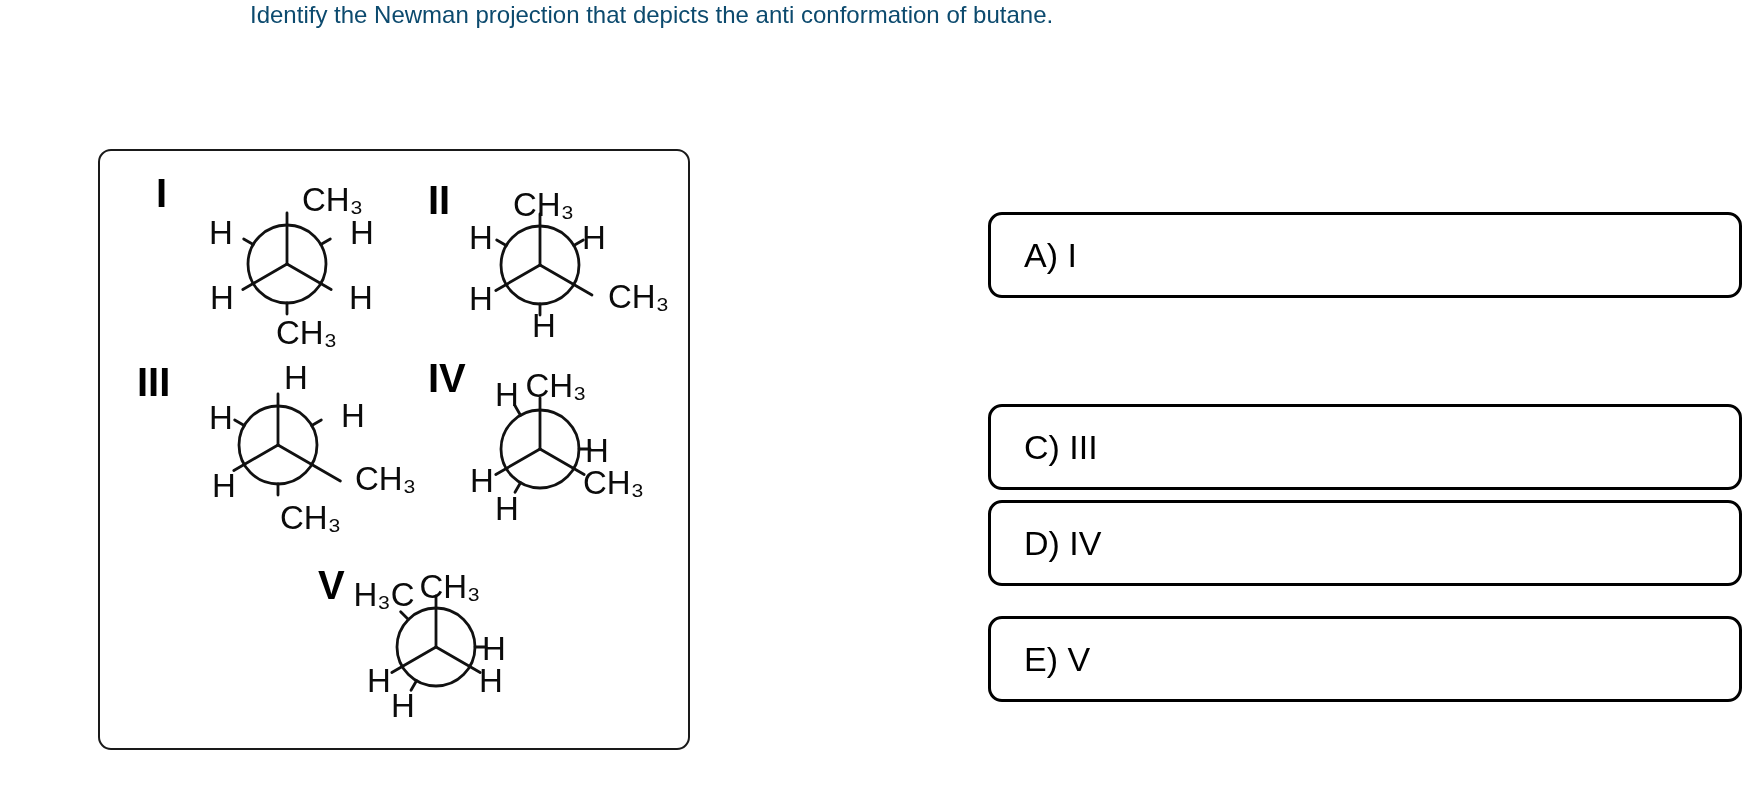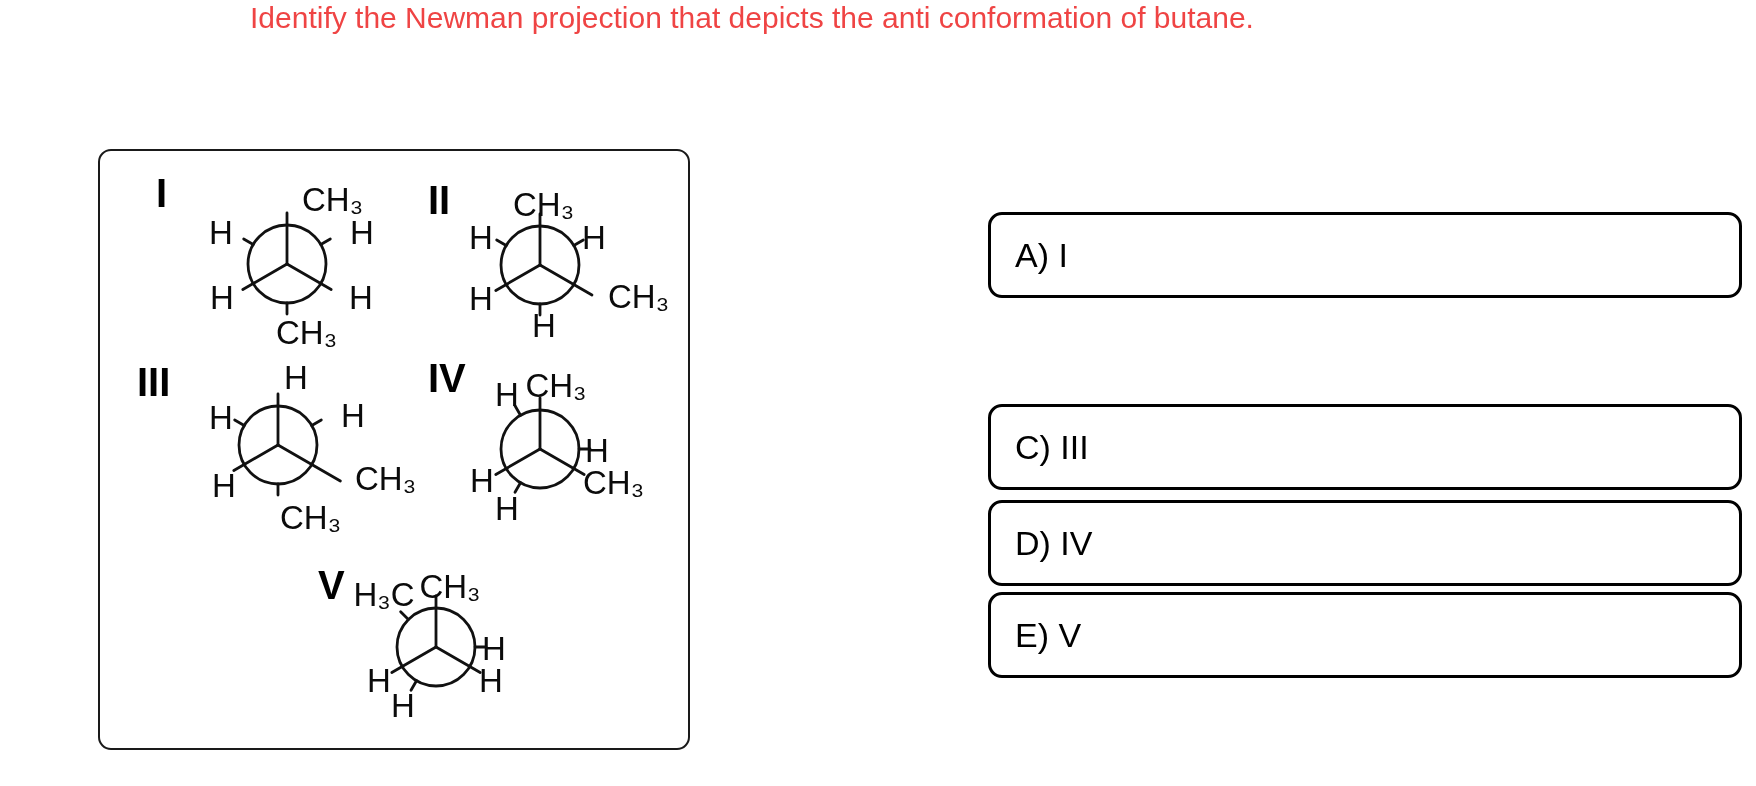--- a/index.html
+++ b/index.html
@@ -1,27 +1,27 @@
 <!DOCTYPE html>
 <html><head>
 <meta charset="utf-8">
 <style>
   html,body{margin:0;padding:0;background:#fff;}
   .canvas{position:relative;width:1756px;height:786px;background:#ffffff;overflow:hidden;
           font-family:"Liberation Sans",sans-serif;color:#000;}
-  .question-title{position:absolute;left:250px;top:1px;font-size:30px;color:#ef4444;white-space:nowrap;}
+  .question-title{position:absolute;left:250px;top:1px;font-size:24px;color:#0c4a6e;white-space:nowrap;}
   .figure-box{position:absolute;left:98px;top:149px;width:592px;height:601px;
               border:2px solid #1a1a1a;border-radius:13px;box-sizing:border-box;background:#fff;}
   .fig-svg{position:absolute;left:0;top:0;pointer-events:none;}
   .fig-svg text{font-family:"Liberation Sans","DejaVu Sans",sans-serif;font-size:33px;fill:#0b0b0b;}
   .fig-svg text.numeral{font-size:40px;font-weight:bold;fill:#000;}
   .fig-svg line, .fig-svg circle{stroke:#111;stroke-width:2.8;fill:none;stroke-linecap:round;}
   .option{position:absolute;left:988px;width:754px;height:86px;background:#fff;
           border:3px solid #000;border-radius:14px;box-sizing:border-box;
-          display:flex;align-items:center;padding-left:24px;font-size:34px;color:#000;cursor:pointer;}
+          display:flex;align-items:center;padding-left:33px;font-size:34px;color:#000;cursor:pointer;}
 </style>
 </head>
 <body>
 
 <div class="canvas">
 
   <div class="question-title">Identify the Newman projection that depicts the anti conformation of butane.</div>
 
   <div class="figure-box"></div>
 
@@ -110,17 +110,17 @@
 
   <div class="option" style="top:212px">
     <span>A) I</span>
   </div>
   <div class="option" style="top:500px">
     <span>D) IV</span>
   </div>
   <div class="option" style="top:404px">
     <span>C) III</span>
   </div>
-  <div class="option" style="top:592px">
+  <div class="option" style="top:616px">
     <span>E) V</span>
   </div>
 
 </div>
 
 </body></html>

